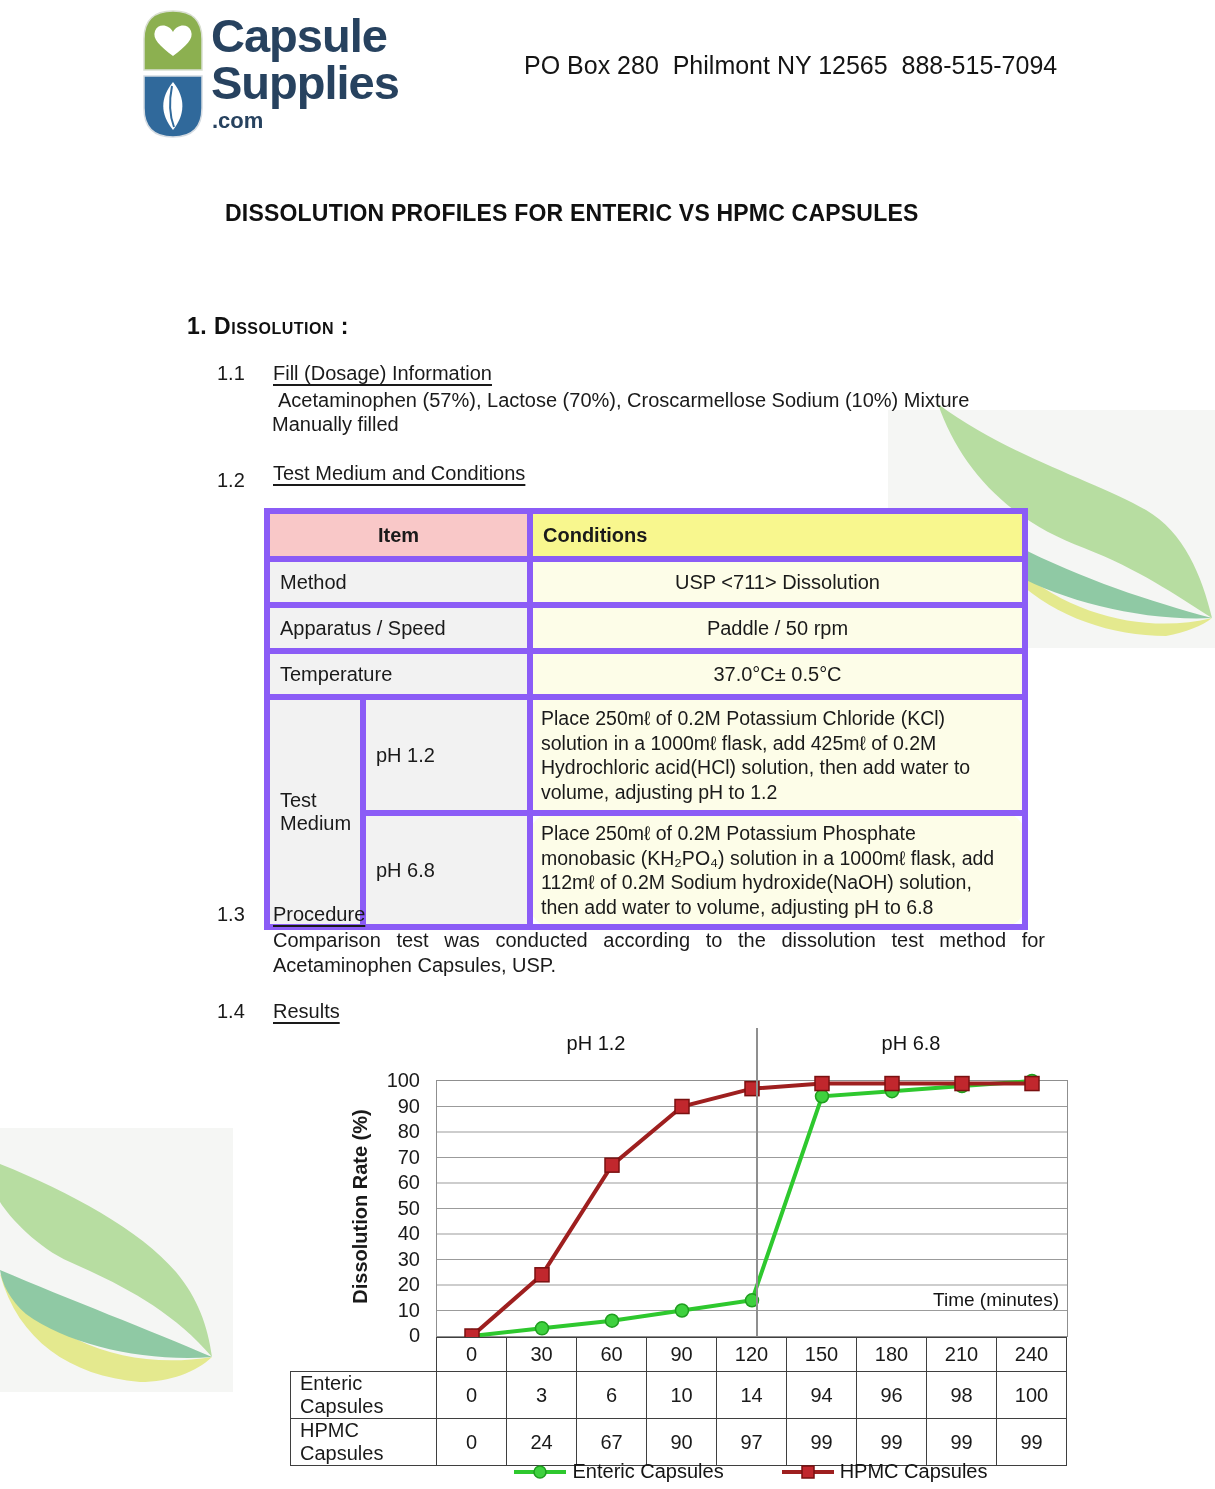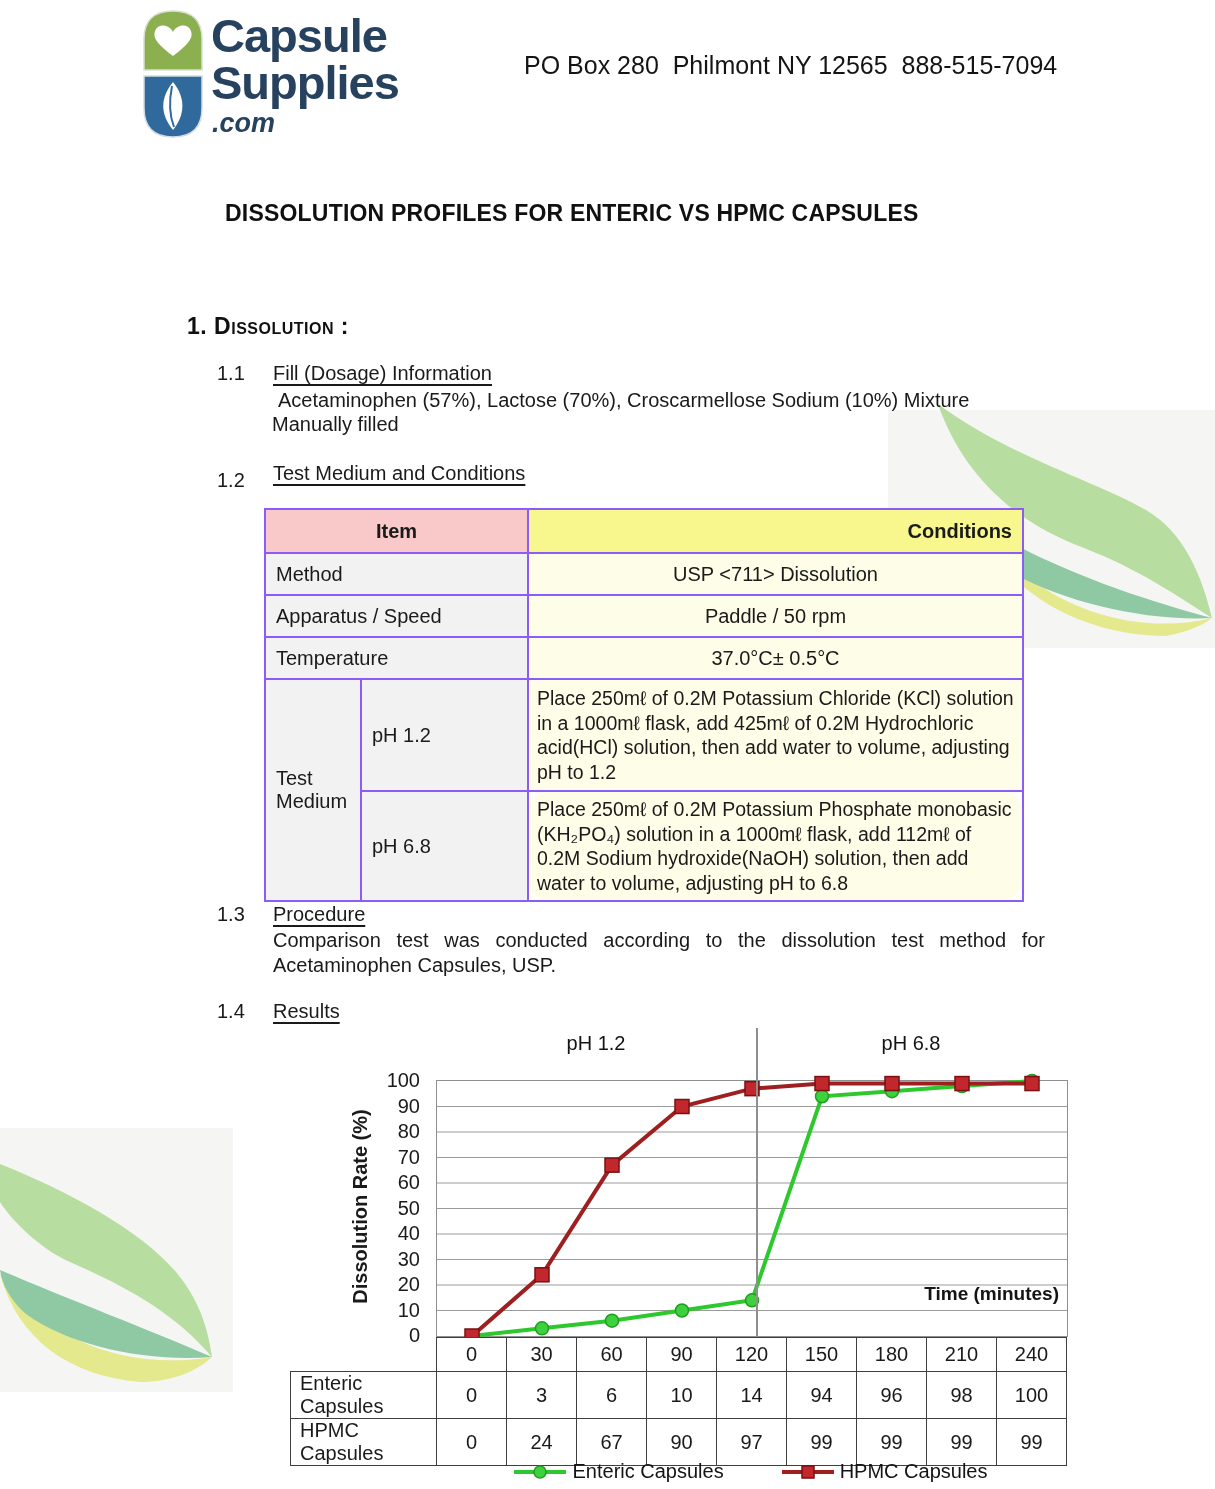--- a/index.html
+++ b/index.html
@@ -6,36 +6,36 @@
   body {
     width:1215px; height:1489px; position:relative;
     background:#ffffff; overflow:hidden;
     font-family:"Liberation Sans", sans-serif;
     color:#1a1a1a;
   }
   .abs { position:absolute; }
 
   
   .logo-text { font-weight:bold; color:#27425f; line-height:0.98; font-size:47px; letter-spacing:-1px; }
-  .logo-com  { font-weight:bold; color:#27425f; font-size:27px; letter-spacing:0;font-style:italic; }
+  .logo-com  { font-weight:bold; color:#27425f; font-size:22px; letter-spacing:0; }
   .address   { font-size:25px; color:#141414; white-space:pre; }
 
   
   .doc-title { font-size:23px; font-weight:bold; color:#101010; letter-spacing:0.2px; }
   .sec-head  { font-size:23px; font-weight:bold; font-variant:small-caps; color:#101010; letter-spacing:0.5px;margin-left:12px; }
   .sub-num   { font-size:20px; }
   .sub-head  { font-size:20px; text-decoration:underline; text-underline-offset:4px; }
   .body-text { font-size:20px; line-height:25px; }
   .just      { text-align:justify; }
 
   
   table.cond { border-collapse:collapse; table-layout:fixed; }
-  table.cond td, table.cond th { border:2px solid #8b5cf6; padding:2px 10px; font-size:20px; font-weight:normal; }
+  table.cond td, table.cond th { border:6px solid #8b5cf6; padding:2px 10px; font-size:20px; font-weight:normal; }
   table.cond .hdr-item { background:#f9c8c8; font-weight:bold; text-align:center; height:38px; }
-  table.cond .hdr-cond { background:#f8f78e; font-weight:bold; text-align:right; }
+  table.cond .hdr-cond { background:#f8f78e; font-weight:bold; text-align:left; }
   table.cond .item-cell { background:#f2f2f2; text-align:left; }
   table.cond .cond-cell { background:#fdfde8; text-align:center; height:36px; }
   table.cond .cond-para { background:#fdfde8; text-align:left; font-size:19.5px; line-height:24.5px; padding:4px 8px; }
 
   
   .ph-label { font-size:20px; color:#141414; text-align:center; }
   .y-axis-title { font-size:20px; font-weight:bold; transform:rotate(-90deg); transform-origin:center; white-space:nowrap; }
   .plot { border:1.5px solid #8f8f8f; background:#ffffff; }
   .ytick { position:absolute; width:52px; text-align:right; font-size:20px; color:#1a1a1a; }
   .divider { width:1.5px; background:#8f8f8f; }
@@ -183,21 +183,21 @@
       <rect x="28" y="248" width="14" height="14" fill="#c1272d" stroke="#7a1010" stroke-width="1.5"></rect>
       <rect x="98" y="186.8" width="14" height="14" fill="#c1272d" stroke="#7a1010" stroke-width="1.5"></rect>
       <rect x="168" y="77.14999999999998" width="14" height="14" fill="#c1272d" stroke="#7a1010" stroke-width="1.5"></rect>
       <rect x="238" y="18.5" width="14" height="14" fill="#c1272d" stroke="#7a1010" stroke-width="1.5"></rect>
       <rect x="308" y="0.6500000000000057" width="14" height="14" fill="#c1272d" stroke="#7a1010" stroke-width="1.5"></rect>
       <rect x="378" y="-4.449999999999989" width="14" height="14" fill="#c1272d" stroke="#7a1010" stroke-width="1.5"></rect>
       <rect x="448" y="-4.449999999999989" width="14" height="14" fill="#c1272d" stroke="#7a1010" stroke-width="1.5"></rect>
       <rect x="518" y="-4.449999999999989" width="14" height="14" fill="#c1272d" stroke="#7a1010" stroke-width="1.5"></rect>
       <rect x="588" y="-4.449999999999989" width="14" height="14" fill="#c1272d" stroke="#7a1010" stroke-width="1.5"></rect>
     </svg>
-  <div class="abs time-label" style="right:8px; top:202px; width:200px;font-weight:bold;">Time (minutes)</div>
+  <div class="abs time-label" style="right:8px; top:208px; width:200px;">Time (minutes)</div>
 </div>
 
 <div class="abs divider" style="left:756px; top:1028px; height:308px;"></div>
 
 <table class="dtab abs" style="left:290px; top:1337px; width:776px;">
   <colgroup id="dtab-cols">
       <col style="width: 146px;">
       <col style="width: 70px;">
       <col style="width: 70px;">
       <col style="width: 70px;">

